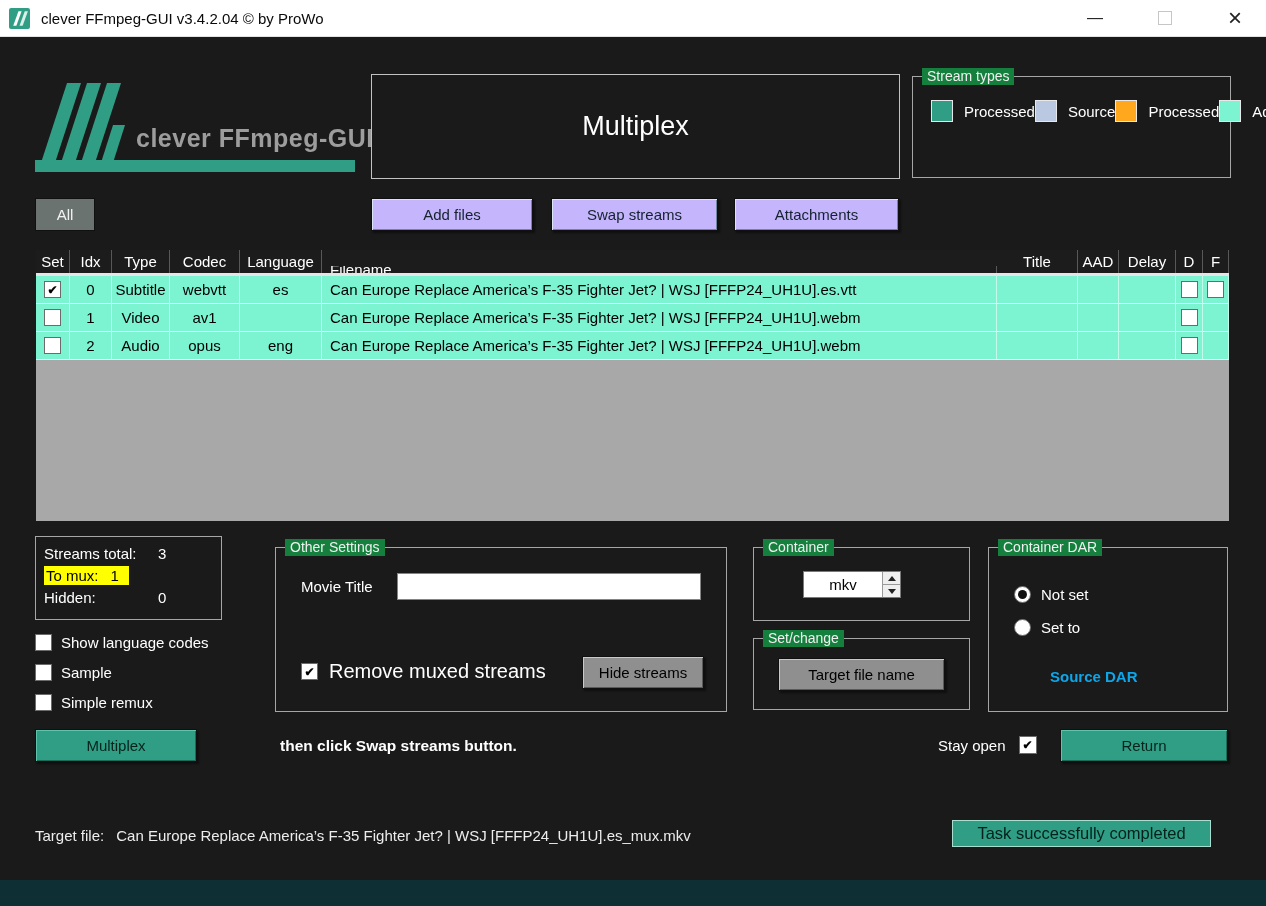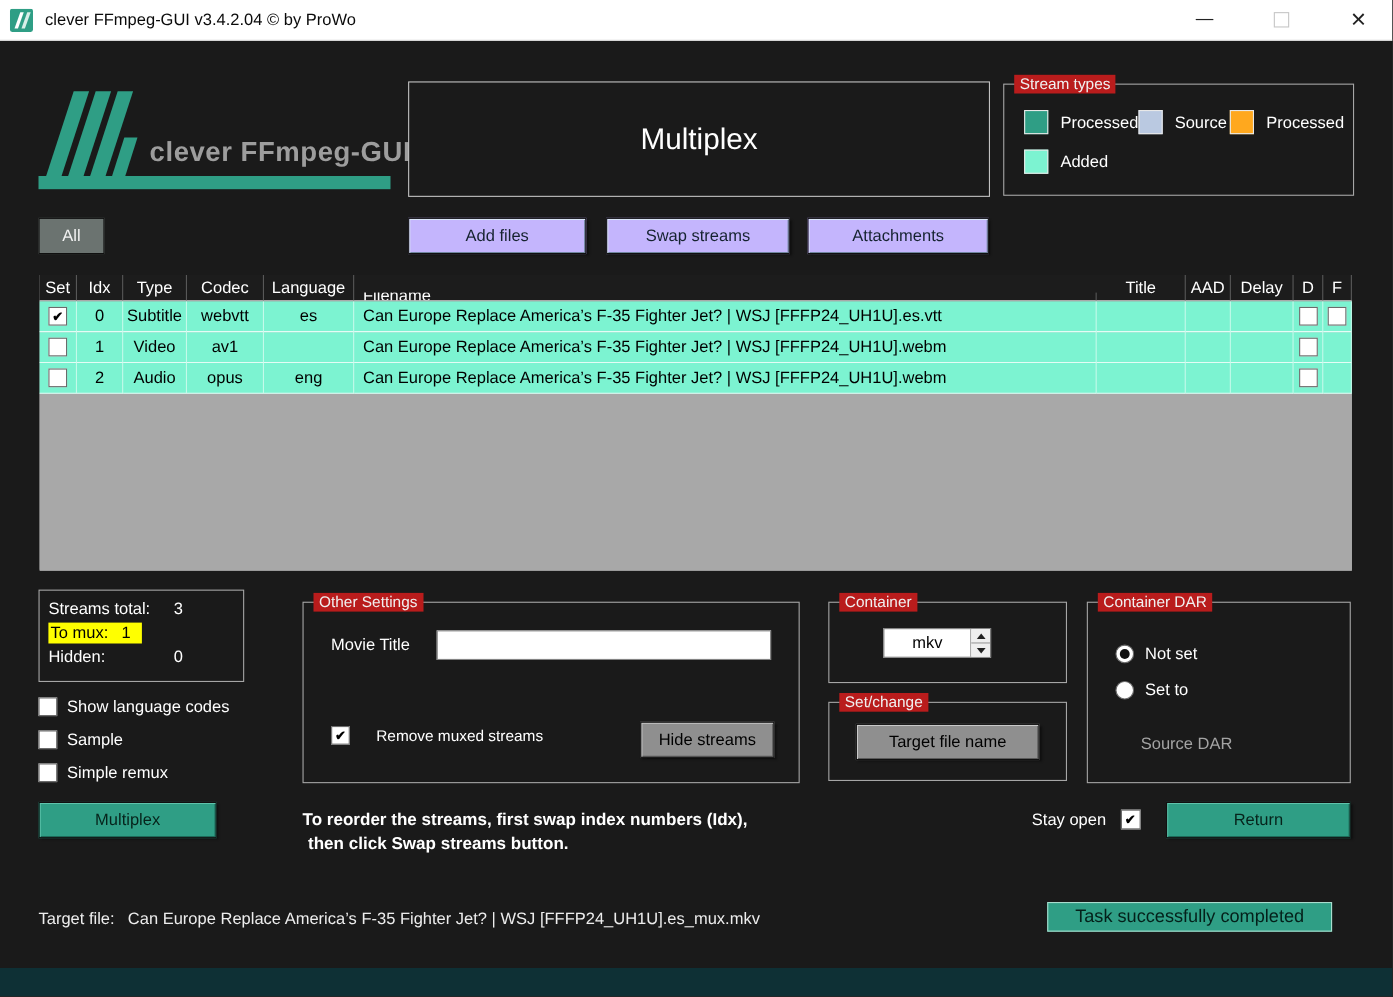--- a/index.html
+++ b/index.html
@@ -17,38 +17,38 @@
 
   
   .logo-stripes{position:absolute;left:35px;top:77px;width:95px;height:95px;}
   .logo-text{position:absolute;left:136px;top:124px;font-size:25px;font-weight:bold;color:#9d9d9d;letter-spacing:.5px;}
   .logo-bar{position:absolute;left:35px;top:160px;width:320px;height:12px;background:#2f9e85;}
 
   
   .mux-panel{position:absolute;left:371px;top:74px;width:527px;height:103px;border:1px solid #c2c2c2;
              display:flex;align-items:center;justify-content:center;color:#fff;font-size:27px;}
   .groupbox{position:absolute;border:1px solid #a6a6a6;}
-  .gb-legend{position:absolute;top:-9px;left:9px;background:#b91c1c;padding:0 5px;color:#f0f0f0;font-size:14px;line-height:17px;white-space:nowrap;}
+  .gb-legend{position:absolute;top:-9px;left:9px;background:#15803d;padding:0 5px;color:#f0f0f0;font-size:14px;line-height:17px;white-space:nowrap;}
   .st-box{left:912px;top:76px;width:317px;height:100px;}
-  .st-grid{position:absolute;left:18px;top:16px;right:8px;display:grid;grid-template-columns:1fr 1fr 1fr;grid-auto-rows:36px;align-items:center;}
+  .st-grid{position:absolute;left:18px;top:16px;right:8px;display:grid;grid-template-columns:1fr 1fr 1fr 1fr;grid-auto-rows:36px;align-items:center;}
   .st-item{display:flex;align-items:center;gap:11px;color:#fff;font-size:15px;}
   .swatch{width:20px;height:20px;border:1px solid #e8e8e8;flex:0 0 auto;}
 
   
   .btn{position:absolute;display:flex;align-items:center;justify-content:center;font-size:15px;
        border:1px solid #101010;cursor:default;white-space:nowrap;}
   .btn-steel{background:#c4b5fd;color:#15222f;box-shadow:inset 1px 1px 0 #d9e5f5,inset -1px -1px 0 #70869f,2px 2px 2px rgba(0,0,0,.45);}
   .btn-gray{background:#8f8f8f;color:#000;box-shadow:inset 1px 1px 0 #c9c9c9,inset -1px -1px 0 #5a5a5a,2px 2px 2px rgba(0,0,0,.45);}
   .btn-teal{background:#2f9e85;color:#06231b;box-shadow:inset 1px 1px 0 #5fc4ac,inset -1px -1px 0 #1c6b59,2px 2px 2px rgba(0,0,0,.45);}
   .btn-dark{background:#6b7370;color:#f2f2f2;box-shadow:inset 1px 1px 0 #939a97,inset -1px -1px 0 #44４a48,2px 2px 2px rgba(0,0,0,.45);}
 
   
   .table{position:absolute;left:36px;top:250px;width:1193px;height:268px;background:#a8a8a8;
          --cols:34px 42px 58px 70px 82px 675px 81px 41px 57px 27px 26px;}
-  .thead{display:grid;grid-template-columns:var(--cols);height:23px;background:#1c1c1c;color:#fff;font-size:15px;border-bottom:1px solid #e5e5e5;}
+  .thead{display:grid;grid-template-columns:var(--cols);height:23px;background:#1c1c1c;color:#fff;font-size:15px;border-bottom:3px solid #e5e5e5;}
   .th{display:flex;align-items:center;justify-content:center;border-right:1px solid #585858;overflow:hidden;white-space:nowrap;}
   .th.c-file{justify-content:flex-start;padding-left:8px;margin-top:16px;}
   .trow{display:grid;grid-template-columns:var(--cols);height:28px;background:#7cf3d1;color:#000;font-size:15px;}
   .tc{display:flex;align-items:center;justify-content:center;border-right:1px solid rgba(255,255,255,.55);
       border-bottom:1px solid rgba(255,255,255,.8);overflow:hidden;white-space:nowrap;}
   .tc.c-file{justify-content:flex-start;padding-left:8px;}
   .tfill{height:161px;background:#a8a8a8;}
 
   
   .cb{width:15px;height:15px;background:#fff;border:1px solid #6b6b6b;display:inline-flex;align-items:center;justify-content:center;
@@ -64,36 +64,36 @@
   .stat-val{position:absolute;left:122px;}
   .hl{background:#ffff00;color:#000;padding:1px 10px 1px 2px;display:inline-block;}
   .hl-val{margin-left:12px;}
   .optrow{position:absolute;left:35px;display:flex;align-items:center;gap:9px;color:#fff;font-size:15px;height:18px;}
 
   
   .os-box{left:275px;top:547px;width:450px;height:163px;}
   .os-label{position:absolute;left:25px;top:30px;color:#fff;font-size:15px;}
   .os-input{position:absolute;left:121px;top:25px;width:304px;height:27px;background:#fff;border:1px solid #848484;
             font-size:15px;padding:0 6px;font-family:"Liberation Sans",sans-serif;box-sizing:border-box;}
-  .os-check{position:absolute;left:25px;top:112px;display:flex;align-items:center;gap:24px;color:#fff;font-size:14px;}
+  .os-check{position:absolute;left:25px;top:112px;display:flex;align-items:center;gap:11px;color:#fff;font-size:20px;}
 
   
   .cont-box{left:753px;top:547px;width:215px;height:72px;}
   .spinner{position:absolute;left:49px;top:23px;width:98px;height:27px;background:#fff;border:1px solid #7a7a7a;display:flex;box-sizing:border-box;}
   .spin-value{flex:1;display:flex;align-items:center;justify-content:center;font-size:15px;color:#000;}
   .spin-btns{width:17px;display:flex;flex-direction:column;border-left:1px solid #9a9a9a;}
   .spin-btn{flex:1;display:flex;align-items:center;justify-content:center;background:#efefef;}
   .spin-btn + .spin-btn{border-top:1px solid #9a9a9a;}
   .tri-up{width:0;height:0;border-left:4px solid transparent;border-right:4px solid transparent;border-bottom:5px solid #222;}
   .tri-down{width:0;height:0;border-left:4px solid transparent;border-right:4px solid transparent;border-top:5px solid #222;}
 
   .sc-box{left:753px;top:638px;width:215px;height:70px;}
   .dar-box{left:988px;top:547px;width:238px;height:163px;}
   .radiorow{position:absolute;left:25px;display:flex;align-items:center;gap:10px;color:#fff;font-size:15px;height:18px;}
-  .source-dar{position:absolute;left:48px;top:120px;color:#a3a3a3;font-size:15px;}
+  .source-dar{position:absolute;left:61px;top:120px;color:#0ea5e9;font-size:15px;font-weight:bold;}
 
   
   .note{position:absolute;left:275px;top:735px;color:#fff;font-size:15.5px;font-weight:bold;line-height:22px;}
   .note .l2{margin-left:5px;}
   .stayopen{position:absolute;left:938px;top:736px;display:flex;align-items:center;gap:13px;color:#fff;font-size:15px;}
   .stayopen .cb{width:16px;height:16px;}
   .target-line{position:absolute;left:35px;top:827px;color:#ededed;font-size:15px;display:flex;gap:12px;white-space:nowrap;}
   .status-badge{position:absolute;left:952px;top:820px;width:259px;height:27px;background:#2f9e85;color:#04201a;
                 display:flex;align-items:center;justify-content:center;font-size:16.5px;border:1px solid #a9ddce;box-sizing:border-box;}
   .footer-band{position:absolute;left:0;top:880px;width:1266px;height:26px;background:#0e3035;}
@@ -304,21 +304,20 @@
       <span>Not set</span>
     </div>
     <div class="radiorow" style="top:70px;">
       <span class="radio"></span>
       <span>Set to</span>
     </div>
     <span class="source-dar">Source DAR</span>
   </div>
 
   <div class="note">
-    <div>To reorder the streams, first swap index numbers (Idx),</div>
     <div class="l2">then click Swap streams button.</div>
   </div>
 
   <div class="stayopen">
     <span>Stay open</span>
     <span class="cb on"></span>
   </div>
   <div class="btn btn-teal" style="left:1060px;top:729px;width:166px;height:31px;">Return</div>
 
   <div class="target-line">

